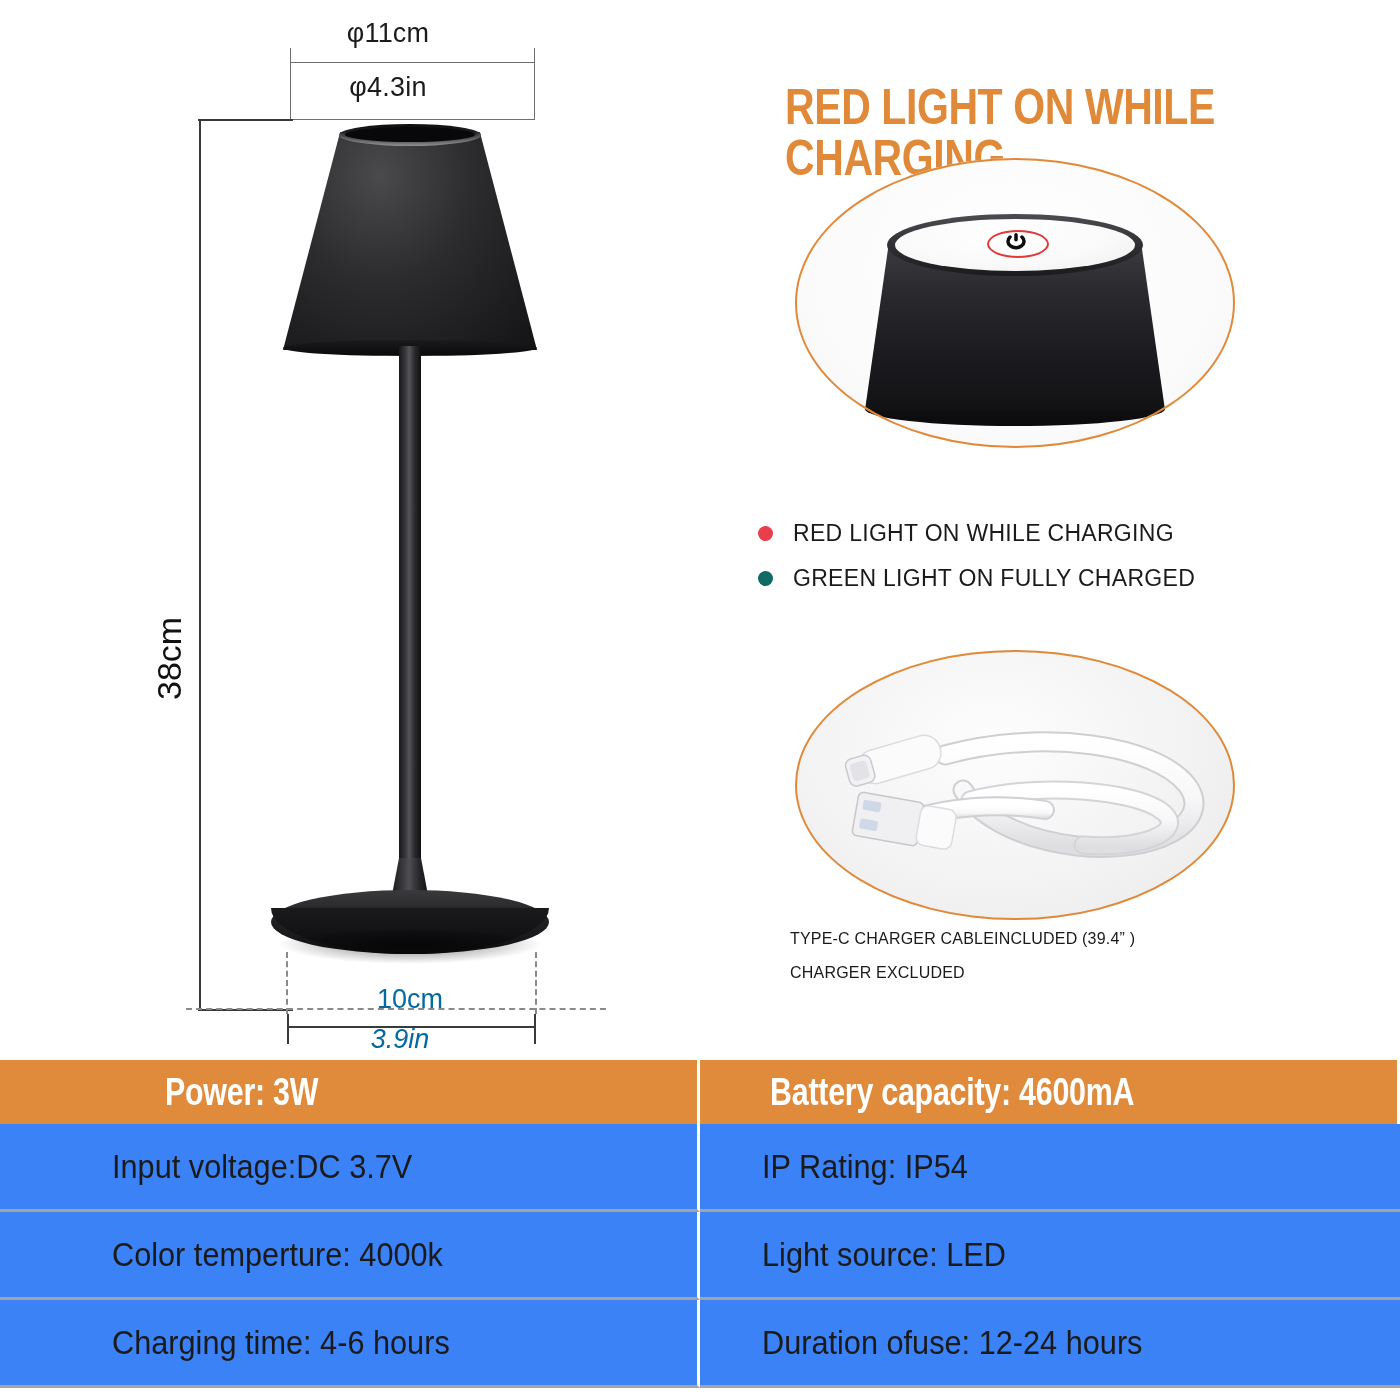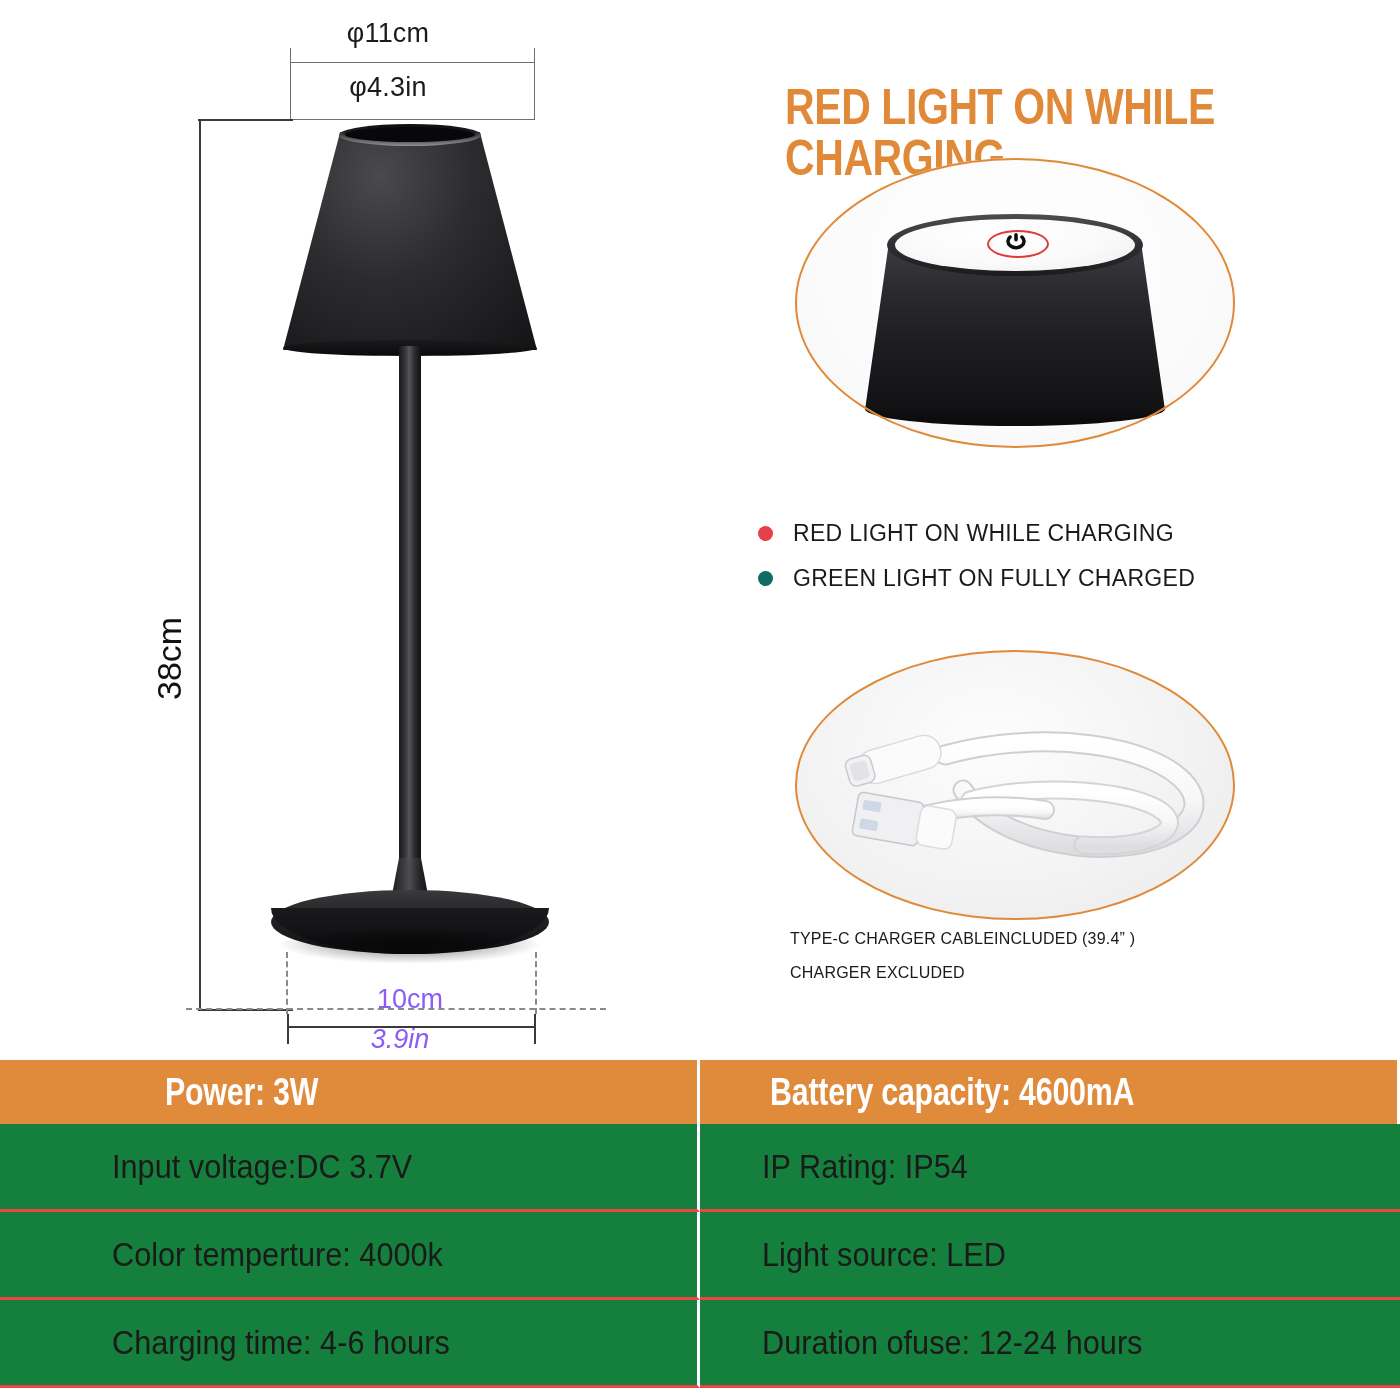--- a/index.html
+++ b/index.html
@@ -34,21 +34,21 @@
 
   
   .dim-side-label{
     font-size:34px;color:#111;
     transform:rotate(-90deg);
     transform-origin:left top;
     white-space:nowrap;
     font-weight:400;
   }
 
-  .dim-bottom-label{font-size:27px;color:#8b5cf6;text-align:center;}
+  .dim-bottom-label{font-size:27px;color:#0369a1;text-align:center;}
 
   
   #lamp-art{left:255px;top:118px;width:310px;height:860px;}
 
   .shade{
     position:absolute;left:28px;top:14px;width:254px;height:218px;
     background:
       radial-gradient(ellipse at 38% 20%, #4a4a4d 0%, #2c2c2f 42%, #131315 100%);
     clip-path:polygon(22.5% 0%, 77.5% 0%, 100% 100%, 0% 100%);
   }
@@ -180,23 +180,23 @@
     box-sizing:border-box;border-right:3px solid #ffffff;
   }
   .spec-head:last-child{border-right:none;}
   .spec-head-text{
     color:#ffffff;font-weight:700;font-size:38px;letter-spacing:-0.3px;
     transform:scaleX(.80);transform-origin:left center;white-space:nowrap;
     margin-left:165px;
   }
   .spec-head.right .spec-head-text{margin-left:70px;}
   .spec-cell{
-    background:#15803d;height:88px;display:flex;align-items:center;
+    background:#3b82f6;height:88px;display:flex;align-items:center;
     box-sizing:border-box;
-    border-right:3px solid #ffffff;border-bottom:3px solid #ef4444;
+    border-right:3px solid #ffffff;border-bottom:3px solid #a3a3a3;
   }
   .spec-cell.edge{border-right:none;}
   .spec-cell-text{
     font-size:33px;color:#1a1a1a;white-space:nowrap;
     transform:scaleX(.93);transform-origin:left center;
   }
   .spec-cell.left .spec-cell-text{margin-left:112px;}
   .spec-cell.right .spec-cell-text{margin-left:62px;}
 </style>
 </head>

